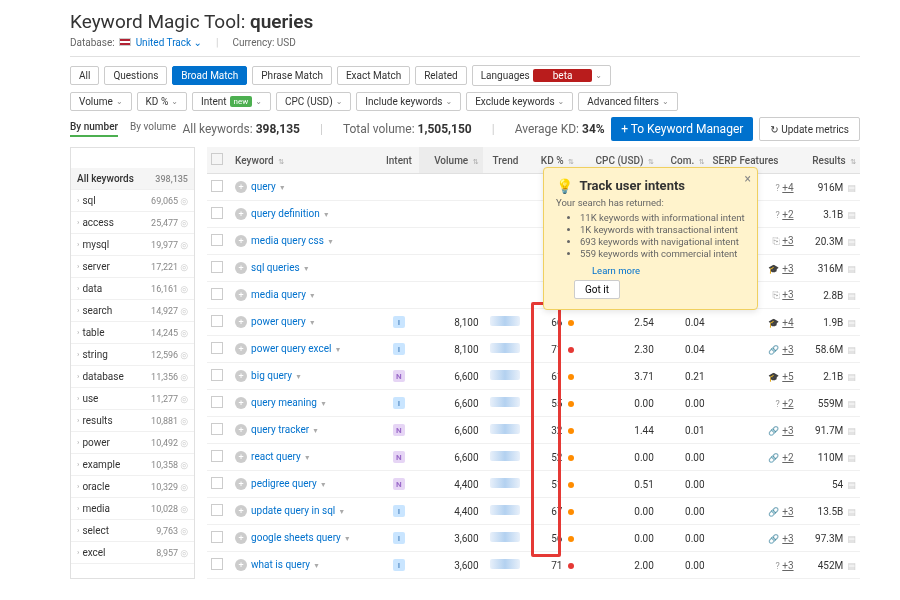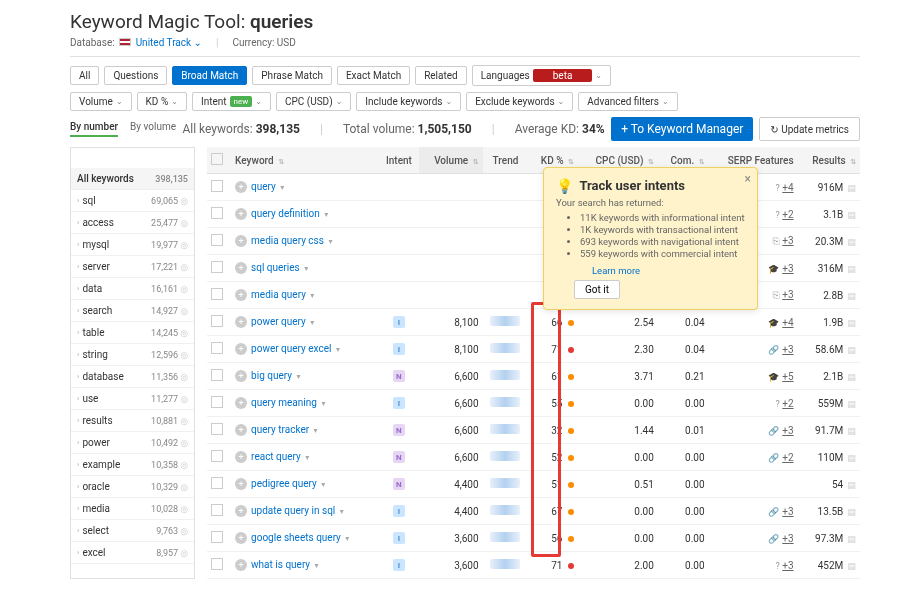--- a/index.html
+++ b/index.html
@@ -210,21 +210,21 @@
       <thead>
           <tr id="thead-row">
             <th><span class="check"></span></th>
             <th>Keyword <span class="sort">⇅</span></th>
             <th style="text-align: center;">Intent</th>
             <th class="vol-active" style="text-align: right;">Volume <span class="sort">⇅</span></th>
             <th style="text-align: center;">Trend</th>
             <th style="text-align: right;">KD % <span class="sort">⇅</span></th>
             <th style="text-align: right;">CPC (USD) <span class="sort">⇅</span></th>
             <th style="text-align: right;">Com. <span class="sort">⇅</span></th>
-            <th style="text-align: right;">SERP Features</th>
+            <th style="text-align: left;">SERP Features</th>
             <th style="text-align: right;">Results <span class="sort">⇅</span></th>
           </tr>
         </thead>
       <tbody id="tbody">
           <tr>
             <td><span class="check"></span></td>
             <td class="kw"><span class="plus">+</span><span>query</span> <span class="chev">▾</span></td>
             <td style="text-align:center"></td>
             <td class="r"></td>
             <td style="text-align:center"></td>

